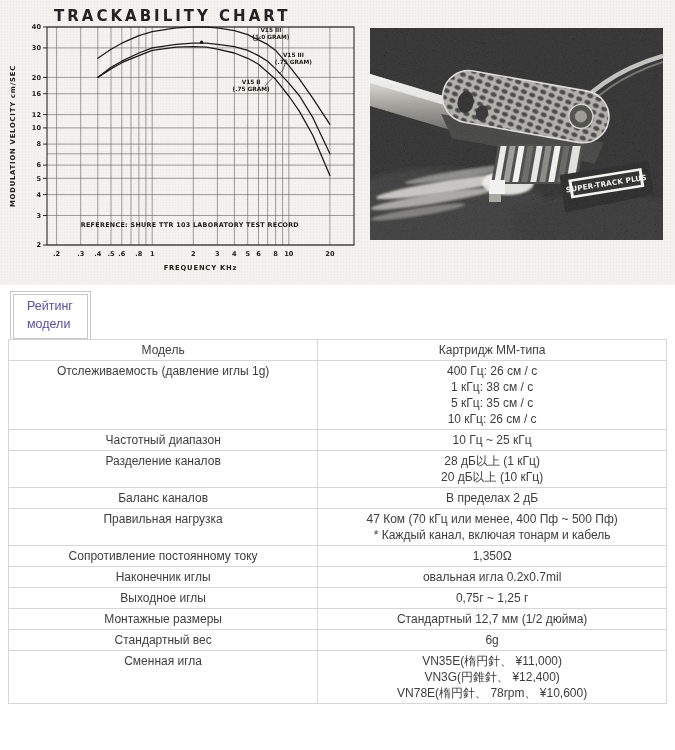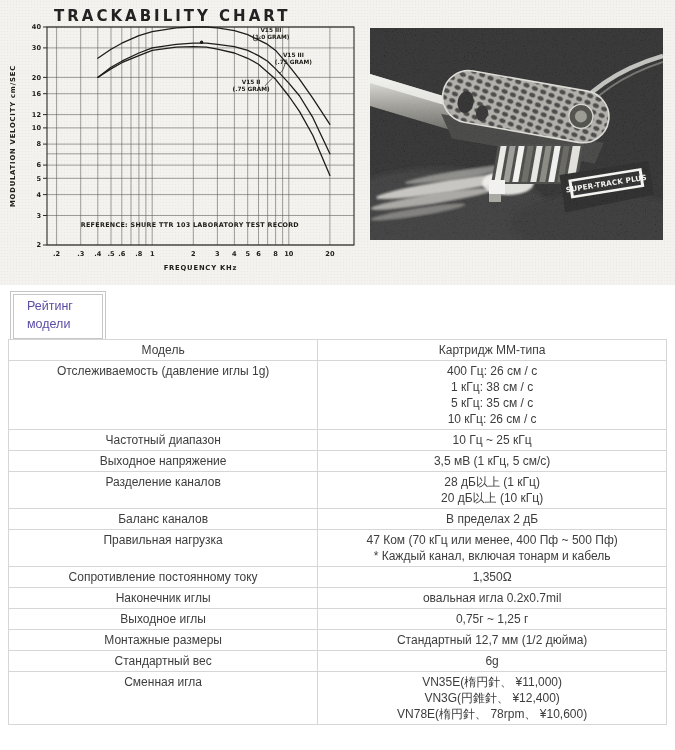--- a/index.html
+++ b/index.html
@@ -18,21 +18,21 @@
   #chart-svg text{font-family:"DejaVu Sans",sans-serif;fill:#222018;}
   #chart-svg .tick{font-size:6.6px;font-weight:bold;}
   #chart-svg .ann{font-size:5.8px;font-weight:bold;}
   #chart-svg .ref{font-size:6.4px;font-weight:bold;letter-spacing:0.3px;}
   #chart-svg .axis{font-size:6.8px;font-weight:bold;letter-spacing:0.8px;}
   #chart-svg .leader{fill:none;stroke:#1d1d1b;stroke-width:0.7;}
   .photo{position:absolute;left:370px;top:28px;}
 
   
   .rating-box{position:absolute;left:10px;top:291px;background:#fff;border:4px double #c6c6c6;
-        padding:3px 29px 5px 13px;color:#5b4da6;font-size:12.5px;line-height:1.4;cursor:pointer;}
+        padding:3px 14px 5px 13px;color:#5b4da6;font-size:12.5px;line-height:1.4;cursor:pointer;}
 
   
   .spec-table{position:absolute;left:8px;top:339px;width:659px;border-collapse:collapse;
         font-size:12px;color:#3d3d3d;background:#fff;text-align:center;}
   .spec-table td{border:1px solid #d6d6d6;padding:2px 10px;vertical-align:top;line-height:16px;}
   .spec-table td.c1{width:47%;}
 </style>
 </head>
 <body>
 
@@ -228,26 +228,20 @@
             <div>10 кГц: 26 см / с</div>
           </td>
         </tr>
         <tr>
           <td class="c1">Частотный диапазон</td>
           <td class="c2">
             <div>10 Гц ~ 25 кГц</div>
           </td>
         </tr>
         <tr>
-          <td class="c1">Выходное напряжение</td>
-          <td class="c2">
-            <div>3,5 мВ (1 кГц, 5 см/с)</div>
-          </td>
-        </tr>
-        <tr>
           <td class="c1">Разделение каналов</td>
           <td class="c2">
             <div>28 дБ以上 (1 кГц)</div>
             <div>20 дБ以上 (10 кГц)</div>
           </td>
         </tr>
         <tr>
           <td class="c1">Баланс каналов</td>
           <td class="c2">
             <div>В пределах 2 дБ</div>

